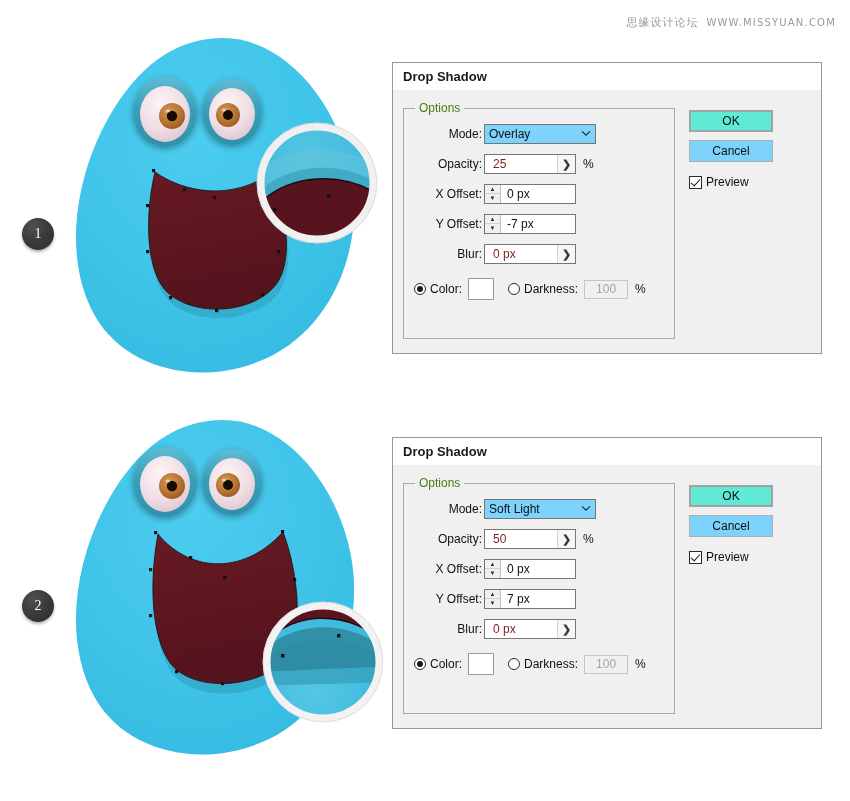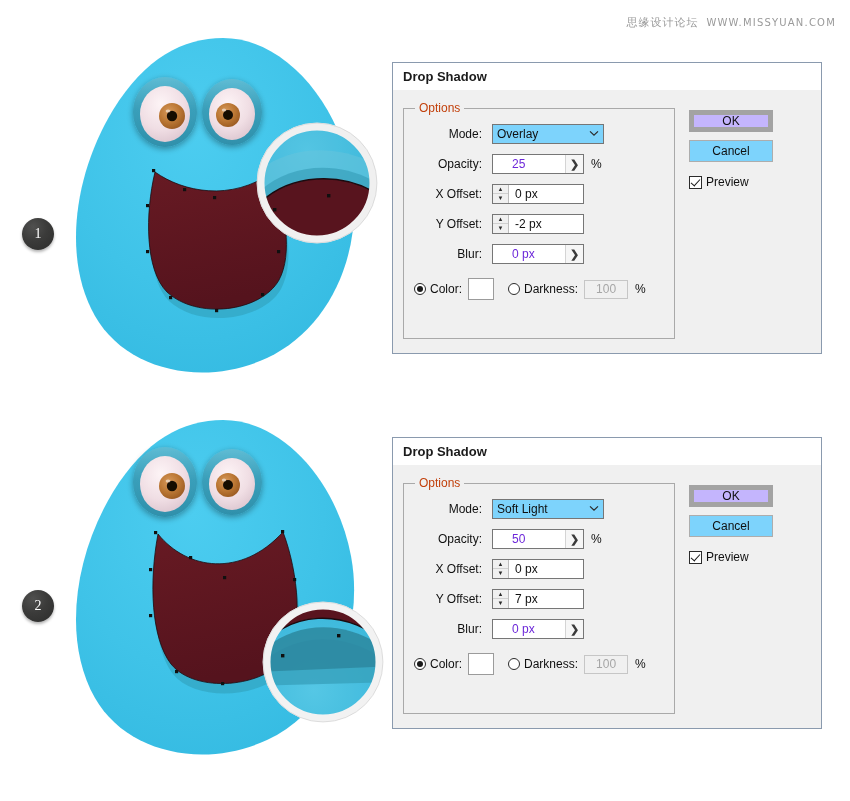--- a/index.html
+++ b/index.html
@@ -92,33 +92,33 @@
     margin-top: 8px;
     box-sizing: border-box;
   }
   .groupbox > .gb-legend {
     position: absolute;
     top: -8px;
     left: 11px;
     background: #f0f0f0;
     padding: 0 4px;
     font-size: 12px;
-    color: #c2410c;
+    color: #4d7c0f;
   }
 
   .field-row {
     display: flex;
     align-items: center;
     margin-bottom: 9px;
     height: 21px;
   }
   .field-label {
     width: 70px;
     text-align: right;
-    padding-right: 10px;
+    padding-right: 2px;
     font-size: 12px;
     color: #101010;
     white-space: nowrap;
   }
 
   
   .combobox {
     display: flex;
     align-items: center;
     width: 112px;
@@ -148,23 +148,23 @@
     display: flex;
     align-items: center;
     width: 92px;
     height: 20px;
     border: 1px solid #767676;
     background: #ffffff;
     box-sizing: border-box;
   }
   .textfield-chev .tf-value {
     flex: 1;
-    padding-left: 19px;
-    font-size: 12px;
-    color: #6d28d9;
+    padding-left: 8px;
+    font-size: 12px;
+    color: #7f1d1d;
   }
   .textfield-chev .tf-chev {
     width: 17px;
     text-align: center;
     font-size: 11px;
     font-weight: bold;
     color: #3a3a3a;
     border-left: 1px solid #d4d4d4;
     background: #f6f6f6;
     line-height: 18px;
@@ -280,22 +280,22 @@
     border: 1px solid #adadad;
     font-size: 12px;
     color: #101010;
     display: flex;
     align-items: center;
     justify-content: center;
     box-sizing: border-box;
     font-family: "Liberation Sans", sans-serif;
   }
   .btn.primary {
-    border: 5px solid #a3a3a3;
-    background: #c4b5fd;
+    border: 2px solid #a3a3a3;
+    background: #5eead4;
     text-align: right;
   }
   .btn.cancel { margin-top: 8px; }
 
   .check-row {
     display: flex;
     align-items: center;
     margin-top: 13px;
   }
   .checkbox {
@@ -489,21 +489,21 @@
         </div>
       </div>
 
       <div class="field-row">
         <span class="field-label">Y Offset:</span>
         <div class="spinfield">
           <span class="spin-btns">
             <span class="sb up">▲</span>
             <span class="sb down">▼</span>
           </span>
-          <span class="sp-value">-2 px</span>
+          <span class="sp-value">-7 px</span>
         </div>
       </div>
 
       <div class="field-row">
         <span class="field-label">Blur:</span>
         <div class="textfield-chev">
           <span class="tf-value">0 px</span>
           <span class="tf-chev">❯</span>
         </div>
       </div>

